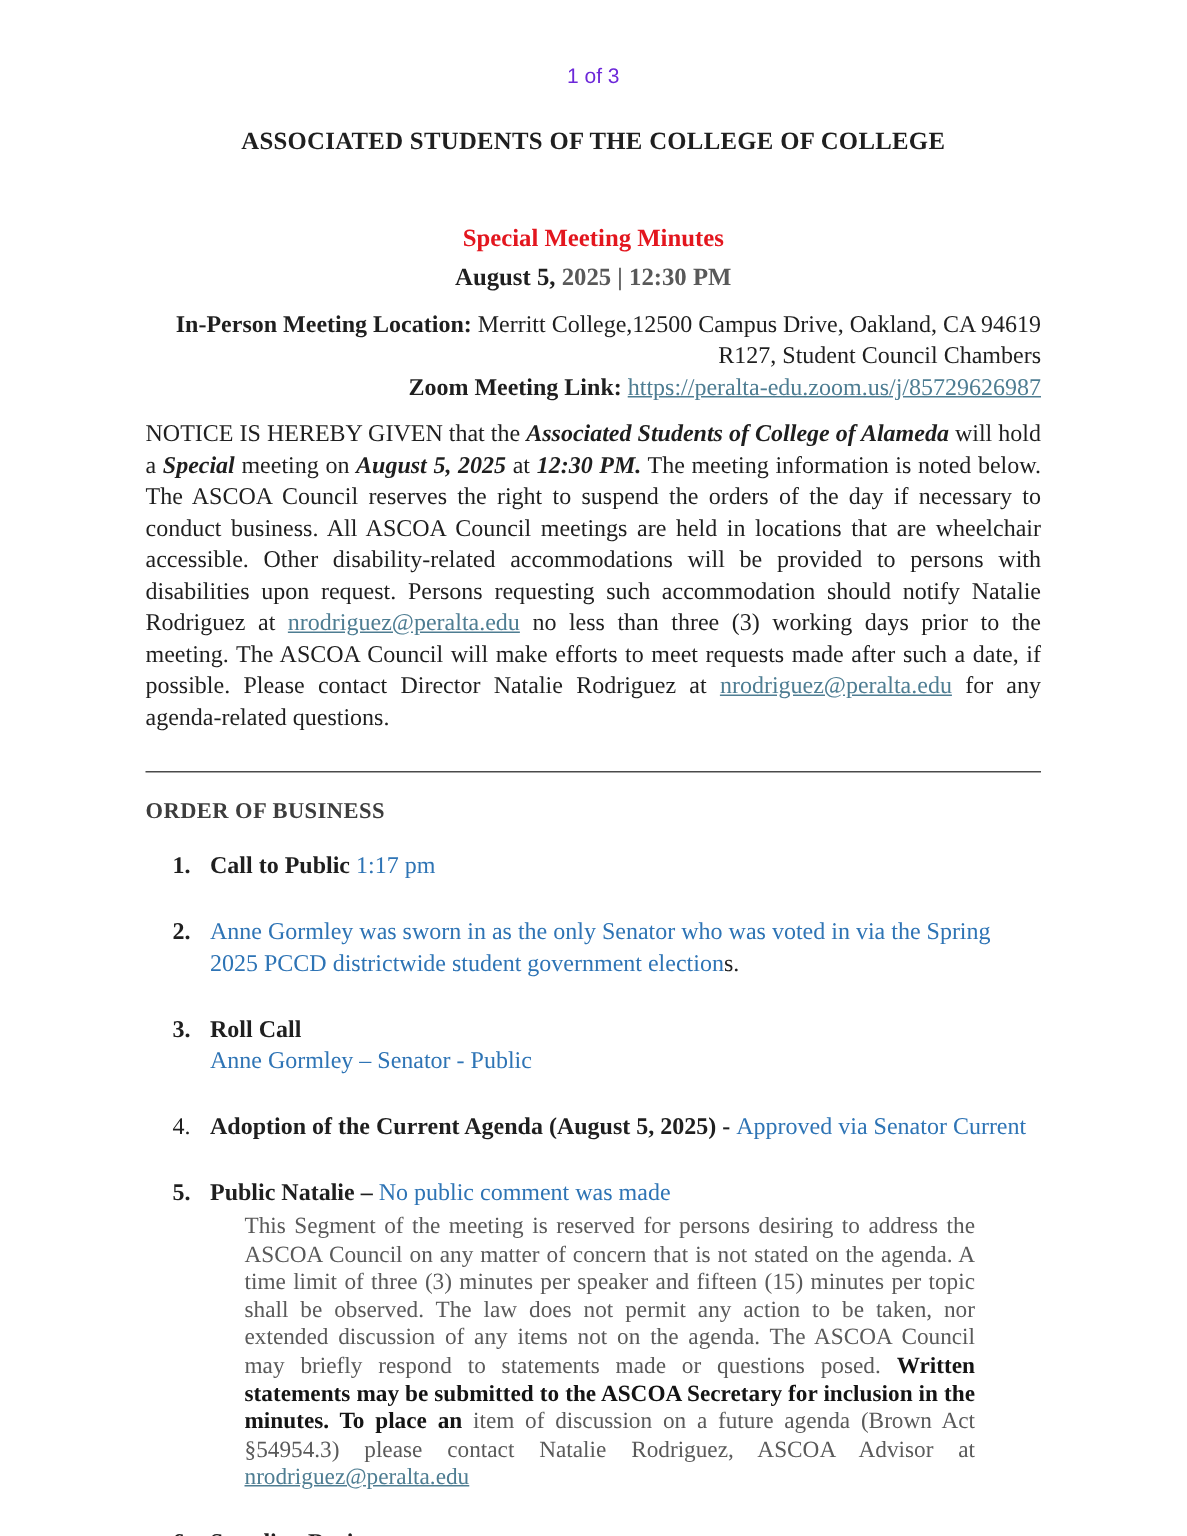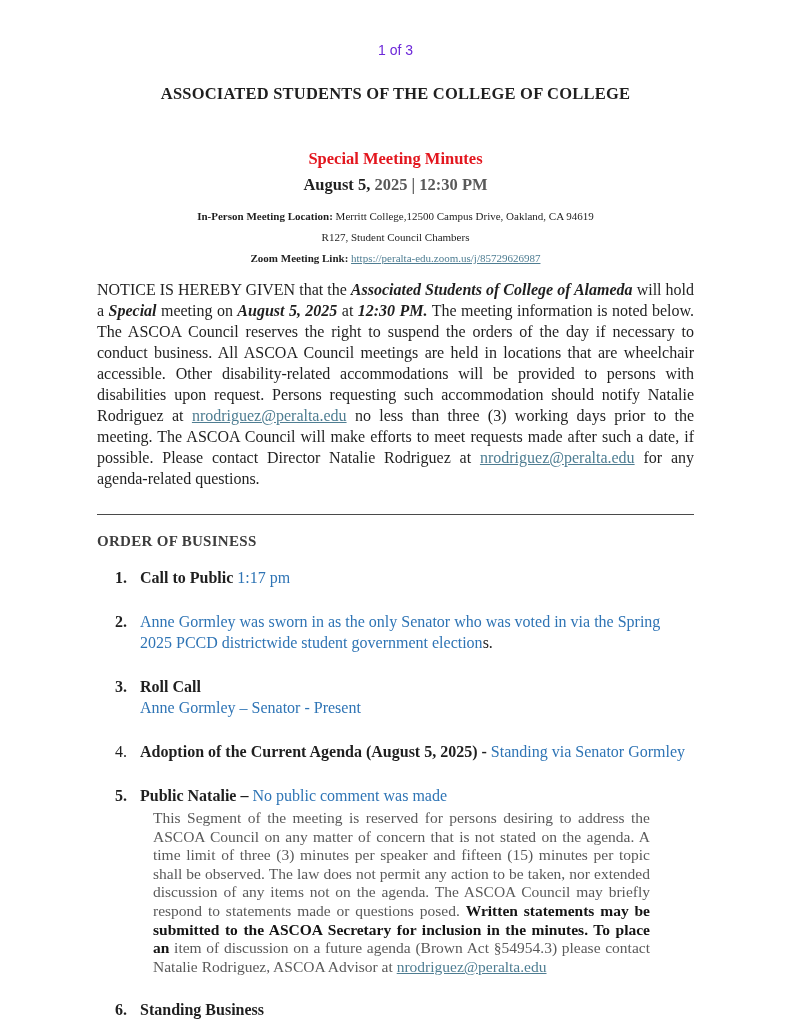--- a/index.html
+++ b/index.html
@@ -30,21 +30,21 @@
     margin-bottom: 7px;
   }
   .doc-title {
     font-size: 16.5px; font-weight: bold;
     color: #e3161e;
     margin-bottom: 6px;
     margin-top: 45px;
   }
   .date-line { font-size: 16.5px; font-weight: bold; margin-bottom: 11px; }
   .date-gray { color: #595959; }
-  .loc-block { font-size: 11px; line-height: 21px; margin-bottom: 4px; }
+  .loc-block { font-size: 16px; line-height: 21px; margin-bottom: 4px; text-align: right; }
   .b { font-weight: bold; }
   .bi { font-weight: bold; font-style: italic; }
   a.link, .link {
     color: #4e7d92;
     text-decoration: underline;
     cursor: pointer;
   }
   .notice {
     margin-top: 10px;
     font-size: 16px; line-height: 21px;
@@ -62,21 +62,21 @@
     letter-spacing: .3px;
   }
   .agenda { margin-top: 17px; font-size: 16px; line-height: 21px; }
   .li { display: flex; padding-left: 18px; margin-bottom: 23px; }
   .li .num { width: 25px; flex: 0 0 25px; }
   .li .num.b { font-weight: bold; }
   .li-body { flex: 1 1 auto; }
   .blue { color: #2e74b5; }
   .item5-para {
     margin-top: 3px;
-    margin-left: 13px; margin-right: 44px;
+    margin-left: 23px; margin-right: 44px;
     font-size: 15.5px; line-height: 18.6px;
     text-align: justify;
     color: #5a5a5a;
   }
   .item5-para .black-b { color: #141414; font-weight: bold; }
   .desc { }
 </style>
 </head>
 <body>
 
@@ -115,28 +115,28 @@
       <span class="num b">2.</span>
       <div class="li-body">
         <div class="desc"><span class="blue">Anne Gormley was sworn in as the only Senator who was voted in via the Spring 2025 PCCD districtwide student government election</span><span>s.</span></div>
       </div>
     </div>
 
     <div class="li">
       <span class="num b">3.</span>
       <div class="li-body">
         <div class="b">Roll Call</div>
-        <div class="desc blue">Anne Gormley – Senator - Present</div>
+        <div class="desc blue">Anne Gormley – Senator - Public</div>
       </div>
     </div>
 
     <div class="li">
       <span class="num">4.</span>
       <div class="li-body">
-        <span class="b">Adoption of the Current Agenda (August 5, 2025) - </span><span class="blue">Standing via Senator Gormley</span>
+        <span class="b">Adoption of the Current Agenda (August 5, 2025) - </span><span class="blue">Approved via Senator Current</span>
       </div>
     </div>
 
     <div class="li">
       <span class="num b">5.</span>
       <div class="li-body">
         <div><span class="b">Public Natalie – </span><span class="blue">No public comment was made</span></div>
         <div class="item5-para"><span>This Segment of the meeting is reserved for persons desiring to address the ASCOA Council on any matter of concern that is not stated on the agenda. A time limit of three (3) minutes per speaker and fifteen (15) minutes per topic shall be observed. The law does not permit any action to be taken, nor extended discussion of any items not on the agenda. The ASCOA Council may briefly respond to statements made or questions posed. </span><span class="black-b">Written statements may be submitted to the ASCOA Secretary for inclusion in the minutes. To place an </span><span>item of discussion on a future agenda (Brown Act §54954.3) please contact Natalie Rodriguez, ASCOA Advisor at </span><a class="link">nrodriguez@peralta.edu</a></div>
       </div>
     </div>

